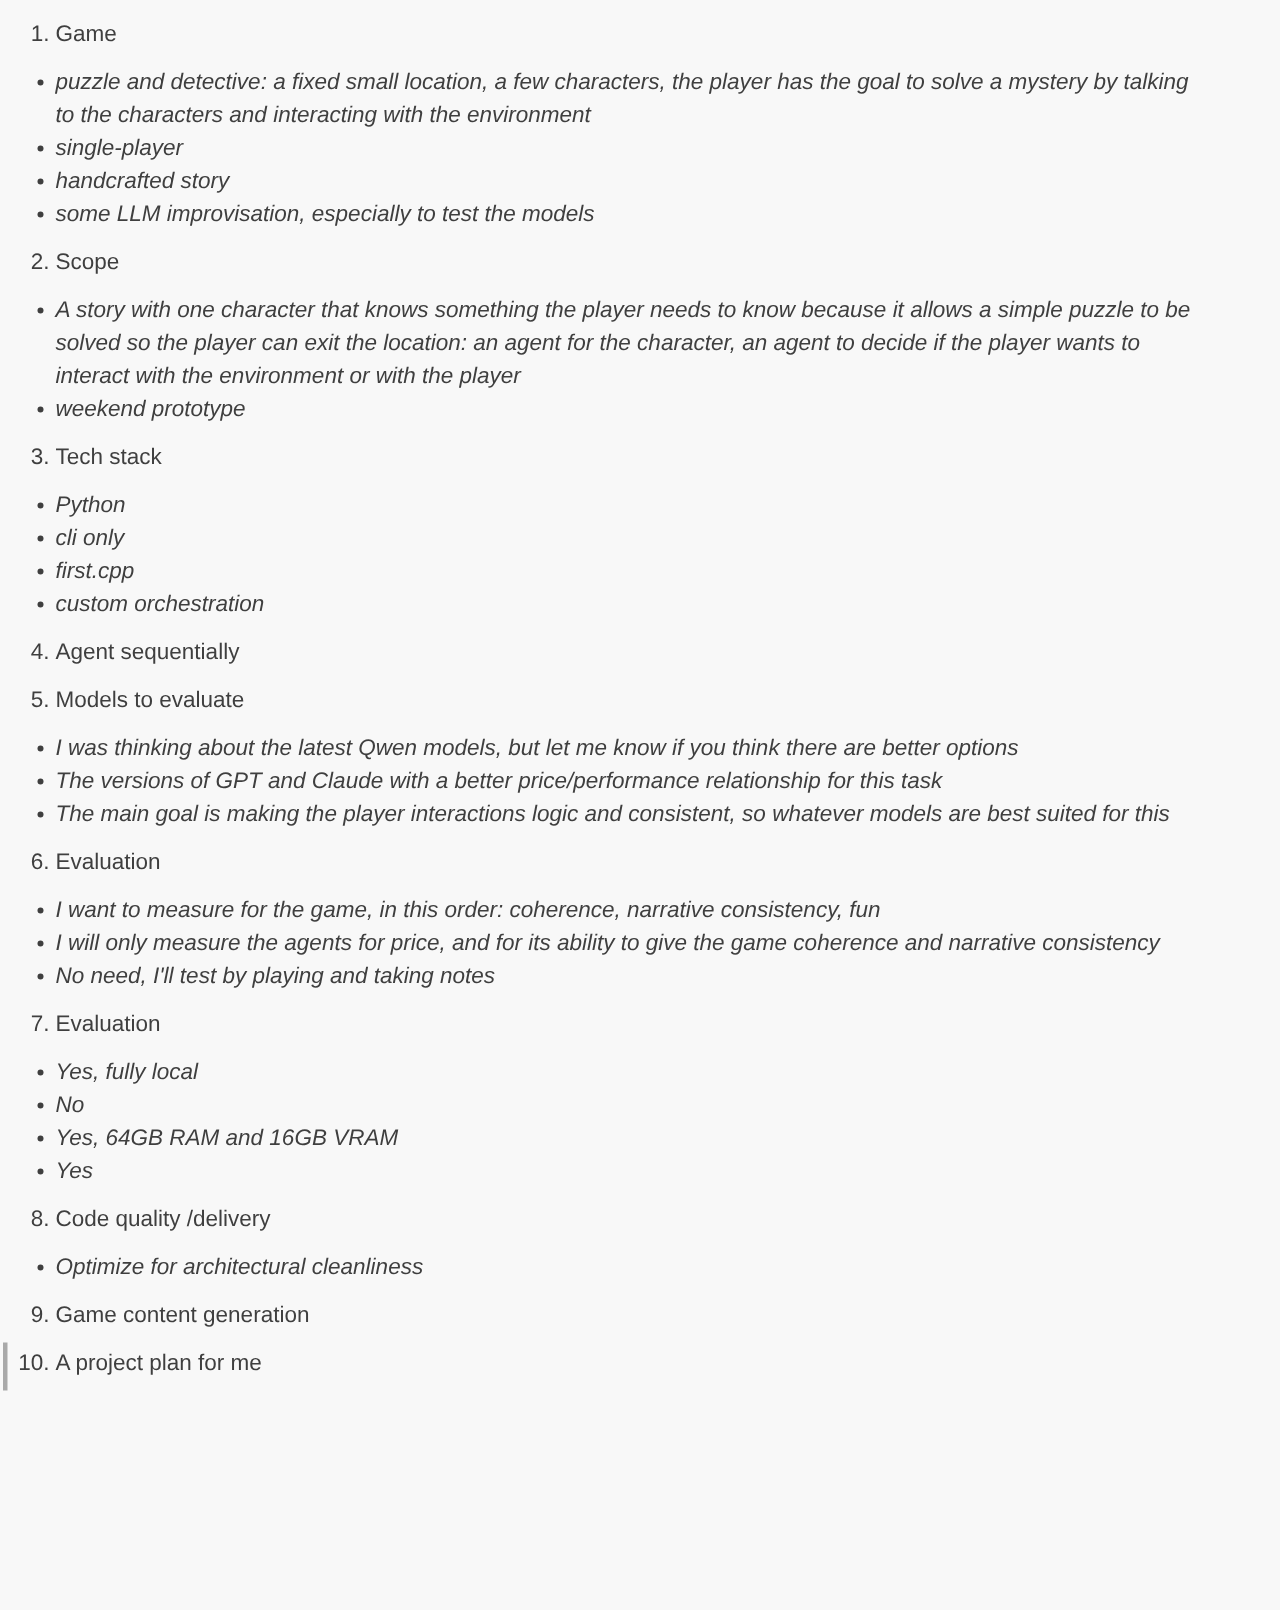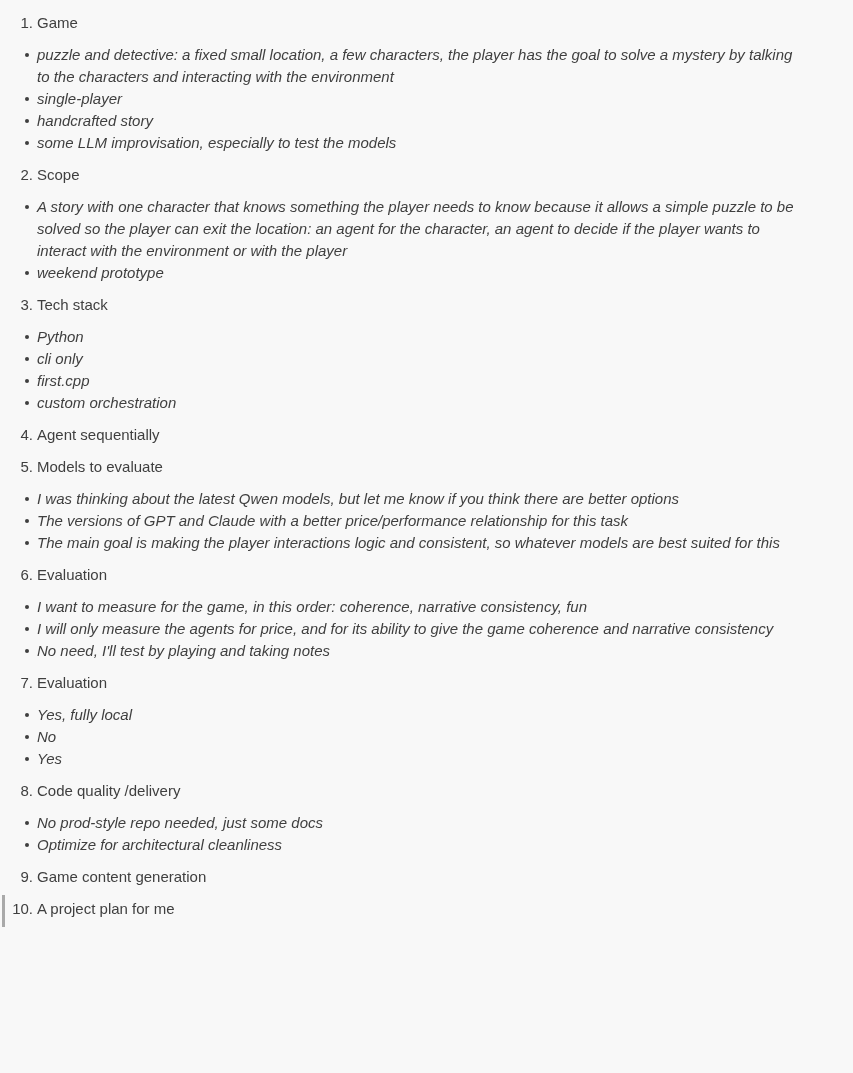--- a/index.html
+++ b/index.html
@@ -138,31 +138,31 @@
   </section>
 
   <section>
     <div class="section-header">
       <span class="num">7.</span>
       <span class="title">Evaluation</span>
     </div>
     <ul class="bullets">
           <li>Yes, fully local</li>
           <li>No</li>
+          <li>Yes, 64GB RAM and 16GB VRAM</li>
           <li>Yes</li>
         </ul>
   </section>
 
   <section>
     <div class="section-header">
       <span class="num">8.</span>
       <span class="title">Code quality /delivery</span>
     </div>
     <ul class="bullets">
-          <li>No prod-style repo needed, just some docs</li>
           <li>Optimize for architectural cleanliness</li>
         </ul>
   </section>
 
   <section>
     <div class="section-header">
       <span class="num">9.</span>
       <span class="title">Game content generation</span>
     </div>
   </section>

